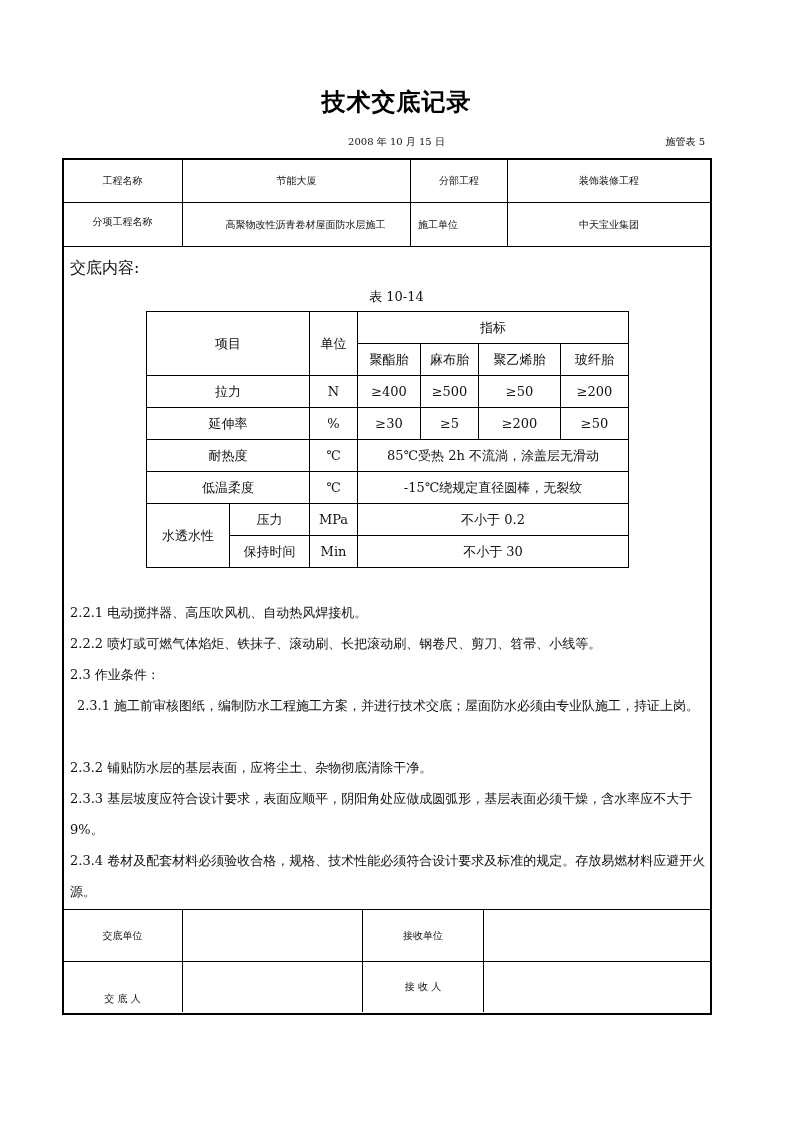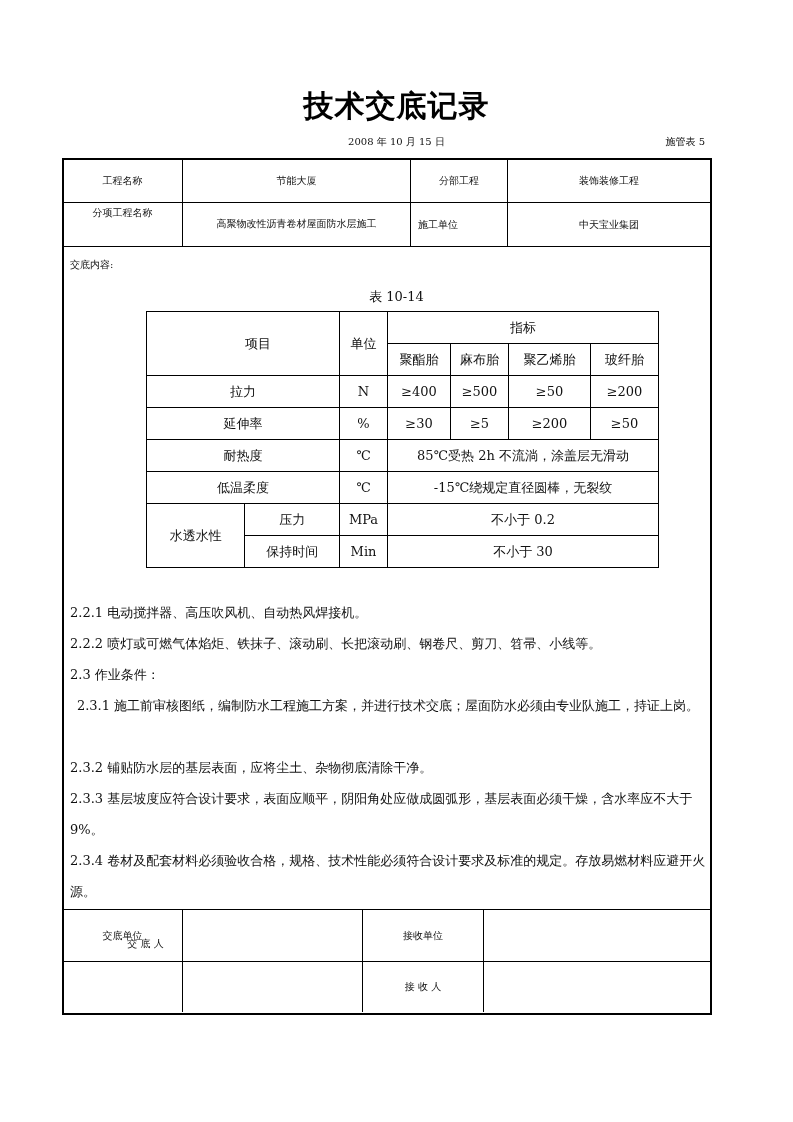--- a/index.html
+++ b/index.html
@@ -1,29 +1,29 @@
 <!DOCTYPE html>
 <html><head>
 <meta charset="utf-8">
 <style>
   html, body { margin: 0; padding: 0; background: #ffffff; }
   body { width: 793px; height: 1122px; position: relative; overflow: hidden;
          font-family: "DejaVu Serif", "Liberation Serif", serif; color: #111; }
   .abs { position: absolute; }
   .title { left: 0; width: 793px; top: 86px; text-align: center;
            font-family: "DejaVu Sans", "Liberation Sans", sans-serif; font-weight: bold;
-           font-size: 30px; letter-spacing: 1px; color: #000; }
+           font-size: 24px; letter-spacing: 1px; color: #000; }
   .date { left: 0; width: 793px; top: 135px; text-align: center; font-size: 10px; }
   .formno { right: 88px; top: 135px; font-size: 10px; }
   .frame { left: 62px; top: 158px; width: 646px; height: 853px; border: 2px solid #000; }
   .hline { position: absolute; height: 0; border-top: 1px solid #000; }
   .vline { position: absolute; width: 0; border-left: 1px solid #000; }
   .cell { position: absolute; display: flex; align-items: center; justify-content: center;
           text-align: center; font-size: 10px; line-height: 18px; }
-  .content-label { left: 70px; top: 258px; font-size: 10px; }
+  .content-label { left: 70px; top: 258px; font-size: 16px; }
   .caption { left: 0; width: 793px; top: 288px; text-align: center; font-size: 13px; }
   .para { position: absolute; left: 70px; width: 636px; font-size: 13px; line-height: 31px; }
   table.spec { position: absolute; left: 146px; top: 311px; border-collapse: collapse;
                font-size: 13px; }
   table.spec td { border: 1px solid #000; text-align: center; padding: 0; height: 31px; }
 </style>
 </head>
 <body>
 
 <div class="abs title">技术交底记录</div>
@@ -36,32 +36,32 @@
 <div class="hline" style="left:63px; width:647px; top:246px;"></div>
 <div class="vline" style="left:182px; top:159px; height:87px;"></div>
 <div class="vline" style="left:410px; top:159px; height:87px;"></div>
 <div class="vline" style="left:507px; top:159px; height:87px;"></div>
 
 <div class="cell" style="left:63px; width:119px; top:159px; height:43px;">工程名称</div>
 <div class="cell" style="left:183px; width:227px; top:159px; height:43px;text-align:right;">节能大厦</div>
 <div class="cell" style="left:411px; width:96px; top:159px; height:43px;">分部工程</div>
 <div class="cell" style="left:508px; width:202px; top:159px; height:43px;">装饰装修工程</div>
 
-<div class="cell" style="left:63px; width:119px; top:191px; height:43px;">分项工程名称</div>
-<div class="cell" style="left:188px; width:217px; top:203px; height:43px; font-family:Liberation Mono, monospace;">高聚物改性沥青卷材屋面防水层施工</div>
+<div class="cell" style="left:63px; width:119px; top:200px; height:43px;">分项工程名称</div>
+<div class="cell" style="left:197px; width:217px; top:203px; height:43px; font-family:Liberation Serif, serif;">高聚物改性沥青卷材屋面防水层施工</div>
 <div class="cell" style="left:390px; width:96px; top:203px; height:43px;">施工单位</div>
 <div class="cell" style="left:508px; width:202px; top:203px; height:43px;">中天宝业集团</div>
 
 <div class="abs content-label">交底内容:</div>
 <div class="abs caption">表 10-14</div>
 
 <table class="spec">
   <tbody>
       <tr>
-    <td colspan="2" rowspan="2" style="width:162px;padding-left:30px;">项目</td>
+    <td colspan="2" rowspan="2" style="width:162px;">项目</td>
     <td rowspan="2" style="width:47px;">单位</td>
     <td colspan="4">指标</td>
   </tr>
   <tr>
     <td style="width:62px;">聚酯胎</td>
     <td style="width:57px;">麻布胎</td>
     <td style="width:81px;">聚乙烯胎</td>
     <td style="width:67px;">玻纤胎</td>
   </tr>
   <tr>
@@ -116,16 +116,16 @@
 <div class="hline" style="left:63px; width:647px; top:961px;"></div>
 <div class="vline" style="left:182px; top:909px; height:103px;"></div>
 <div class="vline" style="left:362px; top:909px; height:103px;"></div>
 <div class="vline" style="left:483px; top:909px; height:103px;"></div>
 
 <div class="cell" style="left:63px; width:119px; top:910px; height:51px;">交底单位</div>
 <div class="cell" style="left:183px; width:179px; top:910px; height:51px;"></div>
 <div class="cell" style="left:363px; width:120px; top:910px; height:51px;">接收单位</div>
 <div class="cell" style="left:484px; width:226px; top:910px; height:51px;"></div>
 
-<div class="cell" style="left:63px; width:119px; top:919px; height:50px;margin-left:23px;">交 底 人</div>
+<div class="cell" style="left:63px; width:119px; top:974px; height:50px;">交 底 人</div>
 <div class="cell" style="left:183px; width:179px; top:962px; height:50px;"></div>
 <div class="cell" style="left:363px; width:120px; top:962px; height:50px;">接 收 人</div>
 <div class="cell" style="left:484px; width:226px; top:962px; height:50px;"></div>
 
 </body></html>

